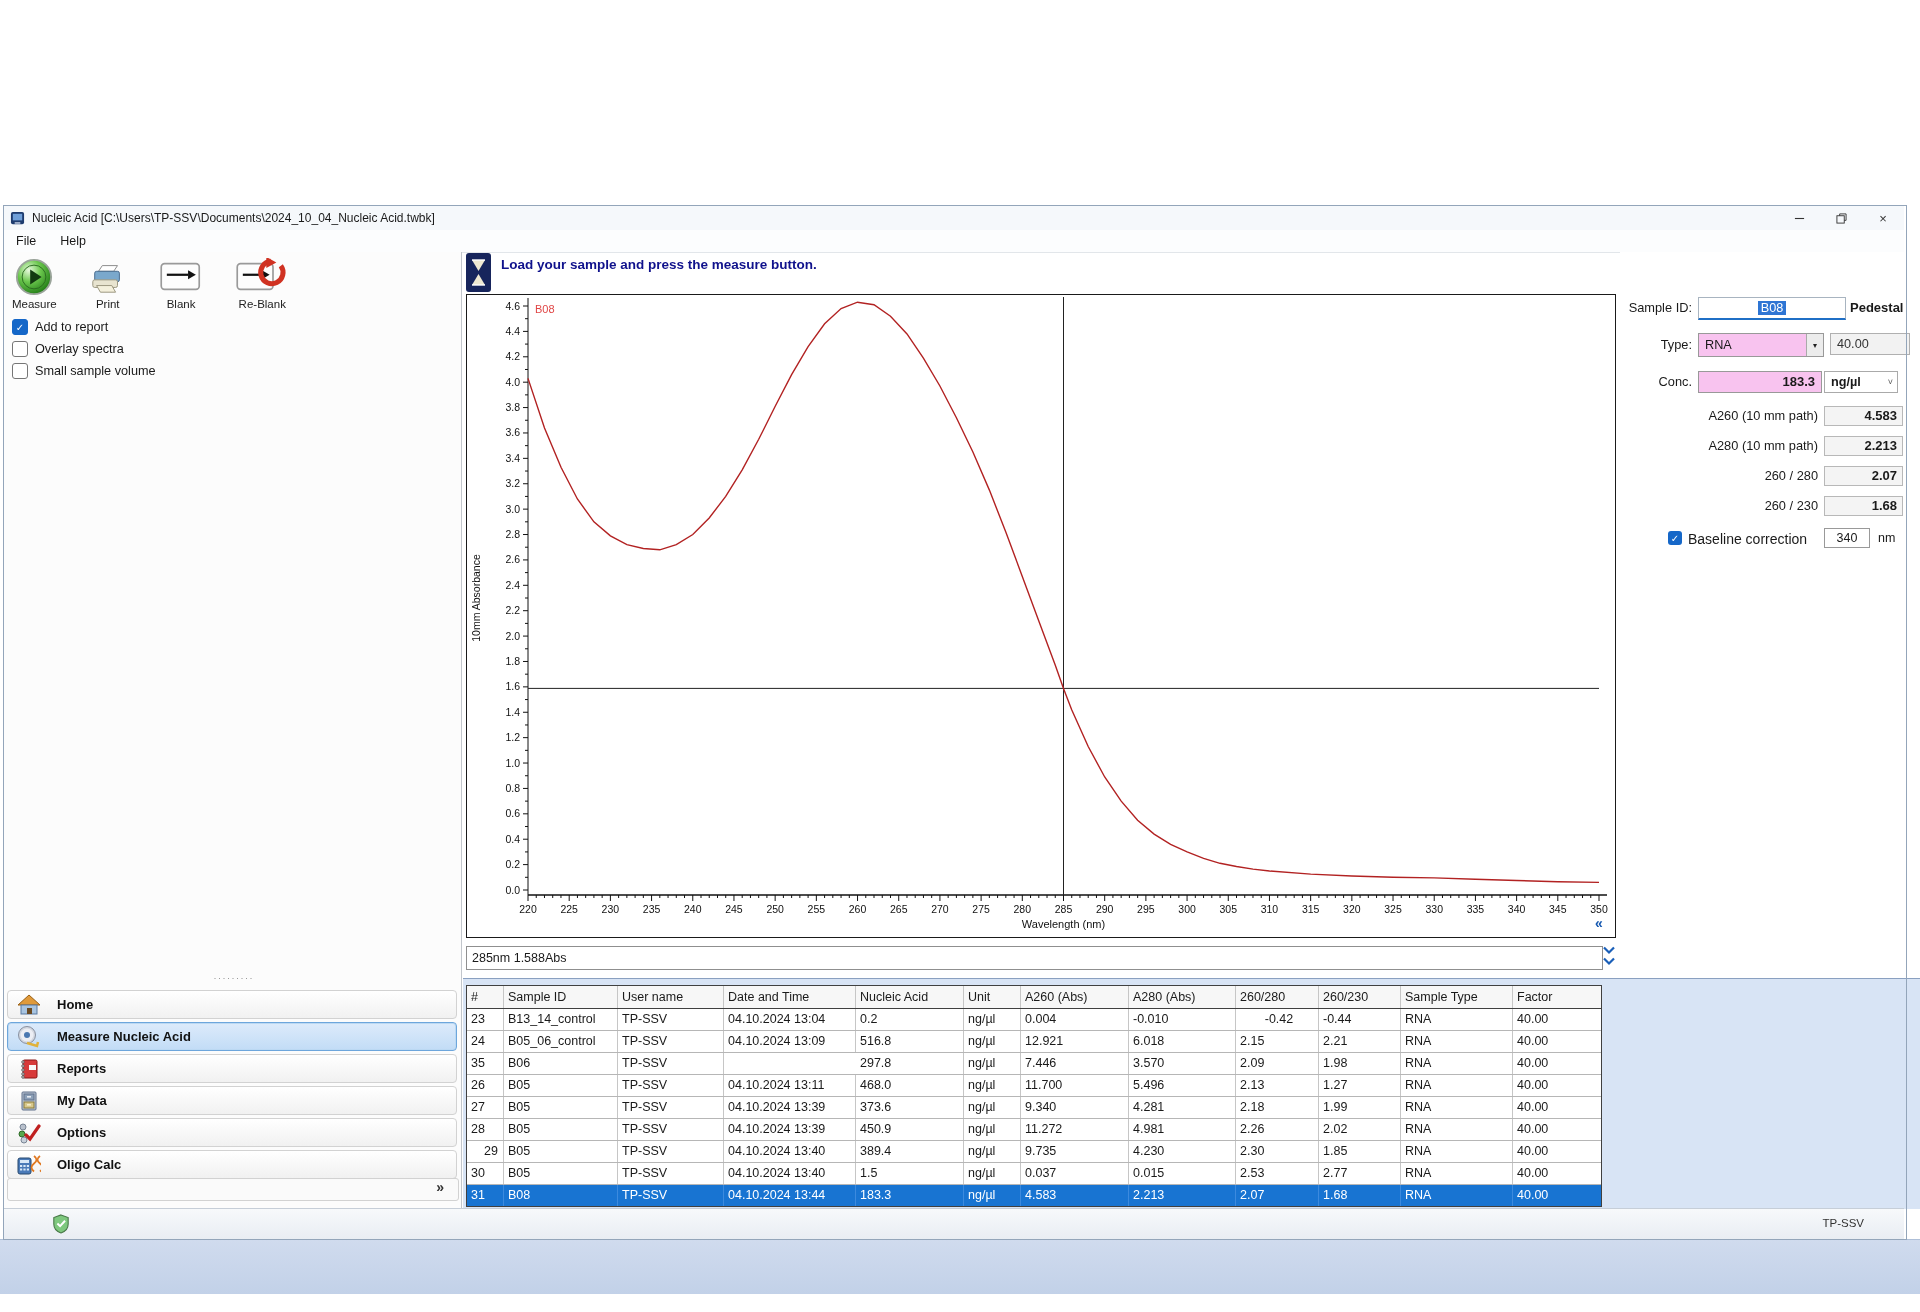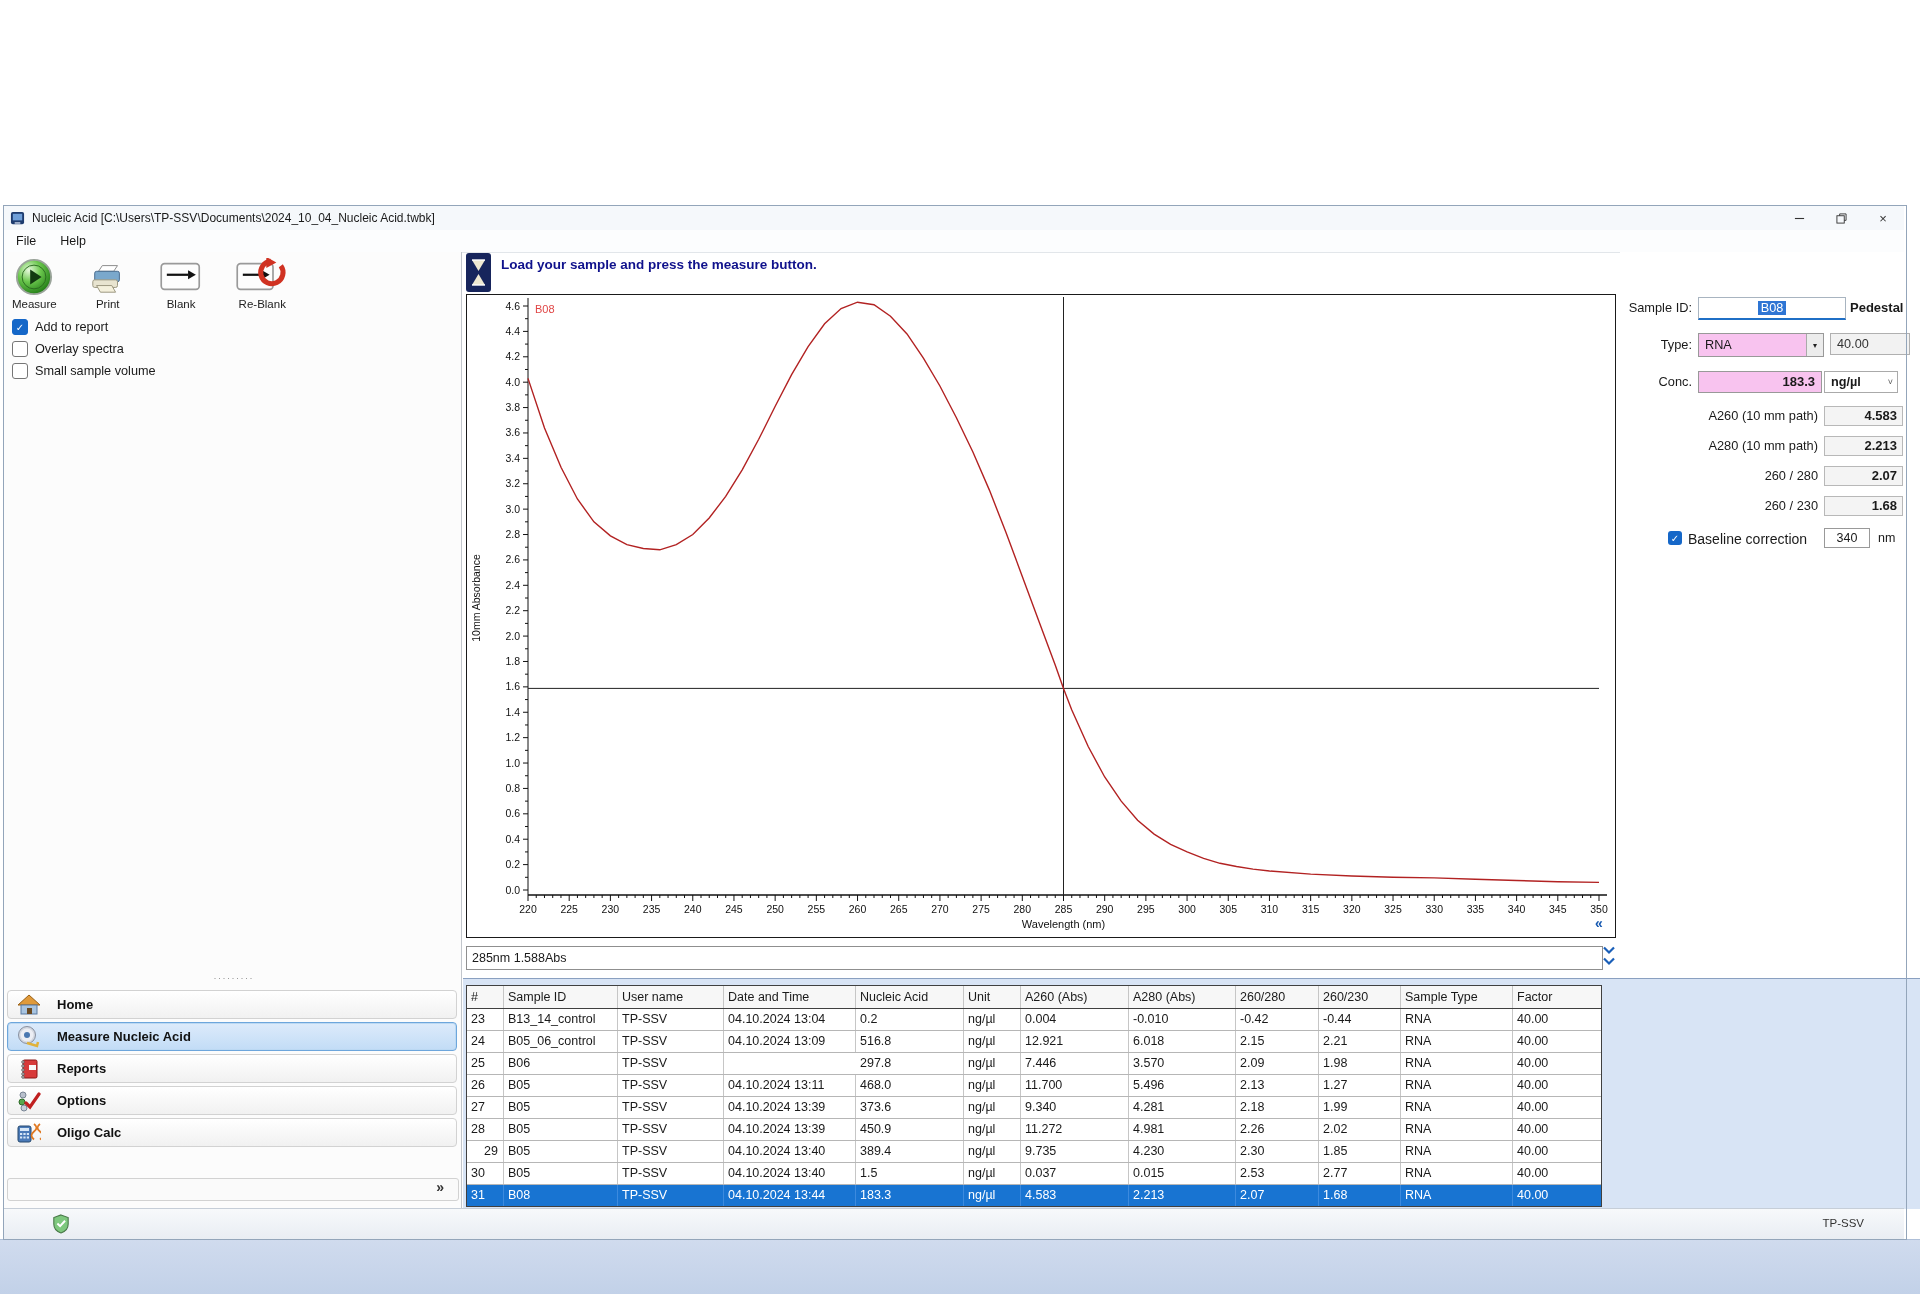--- a/index.html
+++ b/index.html
@@ -248,20 +248,30 @@
         <span class="sicon"><svg viewBox="0 0 24 24">
             <rect x="6" y="3" width="14" height="18" rx="1.5" fill="#d83a3a" stroke="#8a1616"></rect>
             <rect x="12" y="8" width="7" height="5" fill="#f8f8f8"></rect>
             <circle cx="6" cy="5" r="1.3" fill="#ccc" stroke="#555" stroke-width="0.8"></circle>
             <circle cx="6" cy="9" r="1.3" fill="#ccc" stroke="#555" stroke-width="0.8"></circle>
             <circle cx="6" cy="13" r="1.3" fill="#ccc" stroke="#555" stroke-width="0.8"></circle>
             <circle cx="6" cy="17" r="1.3" fill="#ccc" stroke="#555" stroke-width="0.8"></circle>
             <circle cx="6" cy="20" r="1.3" fill="#ccc" stroke="#555" stroke-width="0.8"></circle>
           </svg></span>
         <span class="slbl">Reports</span>
+      </div>
+      <div class="side-item">
+        <span class="sicon"><svg viewBox="0 0 24 24">
+            <rect x="5" y="3" width="14" height="18" rx="1" fill="#b8c4d4" stroke="#60708a"></rect>
+            <rect x="7" y="5" width="10" height="6" fill="#8ca0b8" stroke="#60708a"></rect>
+            <rect x="7" y="13" width="10" height="6" fill="#d8c88a" stroke="#8a7a3a"></rect>
+            <rect x="10" y="7" width="4" height="1.6" fill="#e8ecf2"></rect>
+            <rect x="10" y="15" width="4" height="1.6" fill="#f4ecc8"></rect>
+          </svg></span>
+        <span class="slbl">My Data</span>
       </div>
       <div class="side-item">
         <span class="sicon"><svg viewBox="0 0 24 24">
             <circle cx="6" cy="6" r="3" fill="#b8c0cc" stroke="#788494"></circle>
             <circle cx="5" cy="13" r="3" fill="#58a84e" stroke="#2e6a28"></circle>
             <circle cx="7" cy="19" r="3" fill="#c8d0da" stroke="#788494"></circle>
             <path d="M9 14 L13 18 L22 5" fill="none" stroke="#c02020" stroke-width="3.2" stroke-linecap="round"></path>
           </svg></span>
         <span class="slbl">Options</span>
       </div>
@@ -606,41 +616,41 @@
       </div>
       <div class="tr">
         <div class="td" style="width: 37px;">23</div>
         <div class="td" style="width: 114px;">B13_14_control</div>
         <div class="td" style="width: 106px;">TP-SSV</div>
         <div class="td" style="width: 132px;">04.10.2024 13:04</div>
         <div class="td" style="width: 108px;">0.2</div>
         <div class="td" style="width: 57px;">ng/µl</div>
         <div class="td" style="width: 108px;">0.004</div>
         <div class="td" style="width: 107px;">-0.010</div>
-        <div class="td" style="width: 83px;">-0.42</div>
+        <div class="td" style="width: 83px; text-align: center;">-0.42</div>
         <div class="td" style="width: 82px;">-0.44</div>
         <div class="td" style="width: 112px;">RNA</div>
         <div class="td" style="width: 88px;">40.00</div>
       </div>
       <div class="tr">
         <div class="td" style="width: 37px;">24</div>
         <div class="td" style="width: 114px;">B05_06_control</div>
         <div class="td" style="width: 106px;">TP-SSV</div>
         <div class="td" style="width: 132px;">04.10.2024 13:09</div>
         <div class="td" style="width: 108px;">516.8</div>
         <div class="td" style="width: 57px;">ng/µl</div>
         <div class="td" style="width: 108px;">12.921</div>
         <div class="td" style="width: 107px;">6.018</div>
         <div class="td" style="width: 83px;">2.15</div>
         <div class="td" style="width: 82px;">2.21</div>
         <div class="td" style="width: 112px;">RNA</div>
         <div class="td" style="width: 88px;">40.00</div>
       </div>
       <div class="tr">
-        <div class="td" style="width: 37px;">25</div>
+        <div class="td" style="width: 37px;">35</div>
         <div class="td" style="width: 114px;">B06</div>
         <div class="td" style="width: 106px;">TP-SSV</div>
         <div class="td" style="width: 132px; margin-top: 42px;">04.10.2024 13:10</div>
         <div class="td" style="width: 108px;">297.8</div>
         <div class="td" style="width: 57px;">ng/µl</div>
         <div class="td" style="width: 108px;">7.446</div>
         <div class="td" style="width: 107px;">3.570</div>
         <div class="td" style="width: 83px;">2.09</div>
         <div class="td" style="width: 82px;">1.98</div>
         <div class="td" style="width: 112px;">RNA</div>

